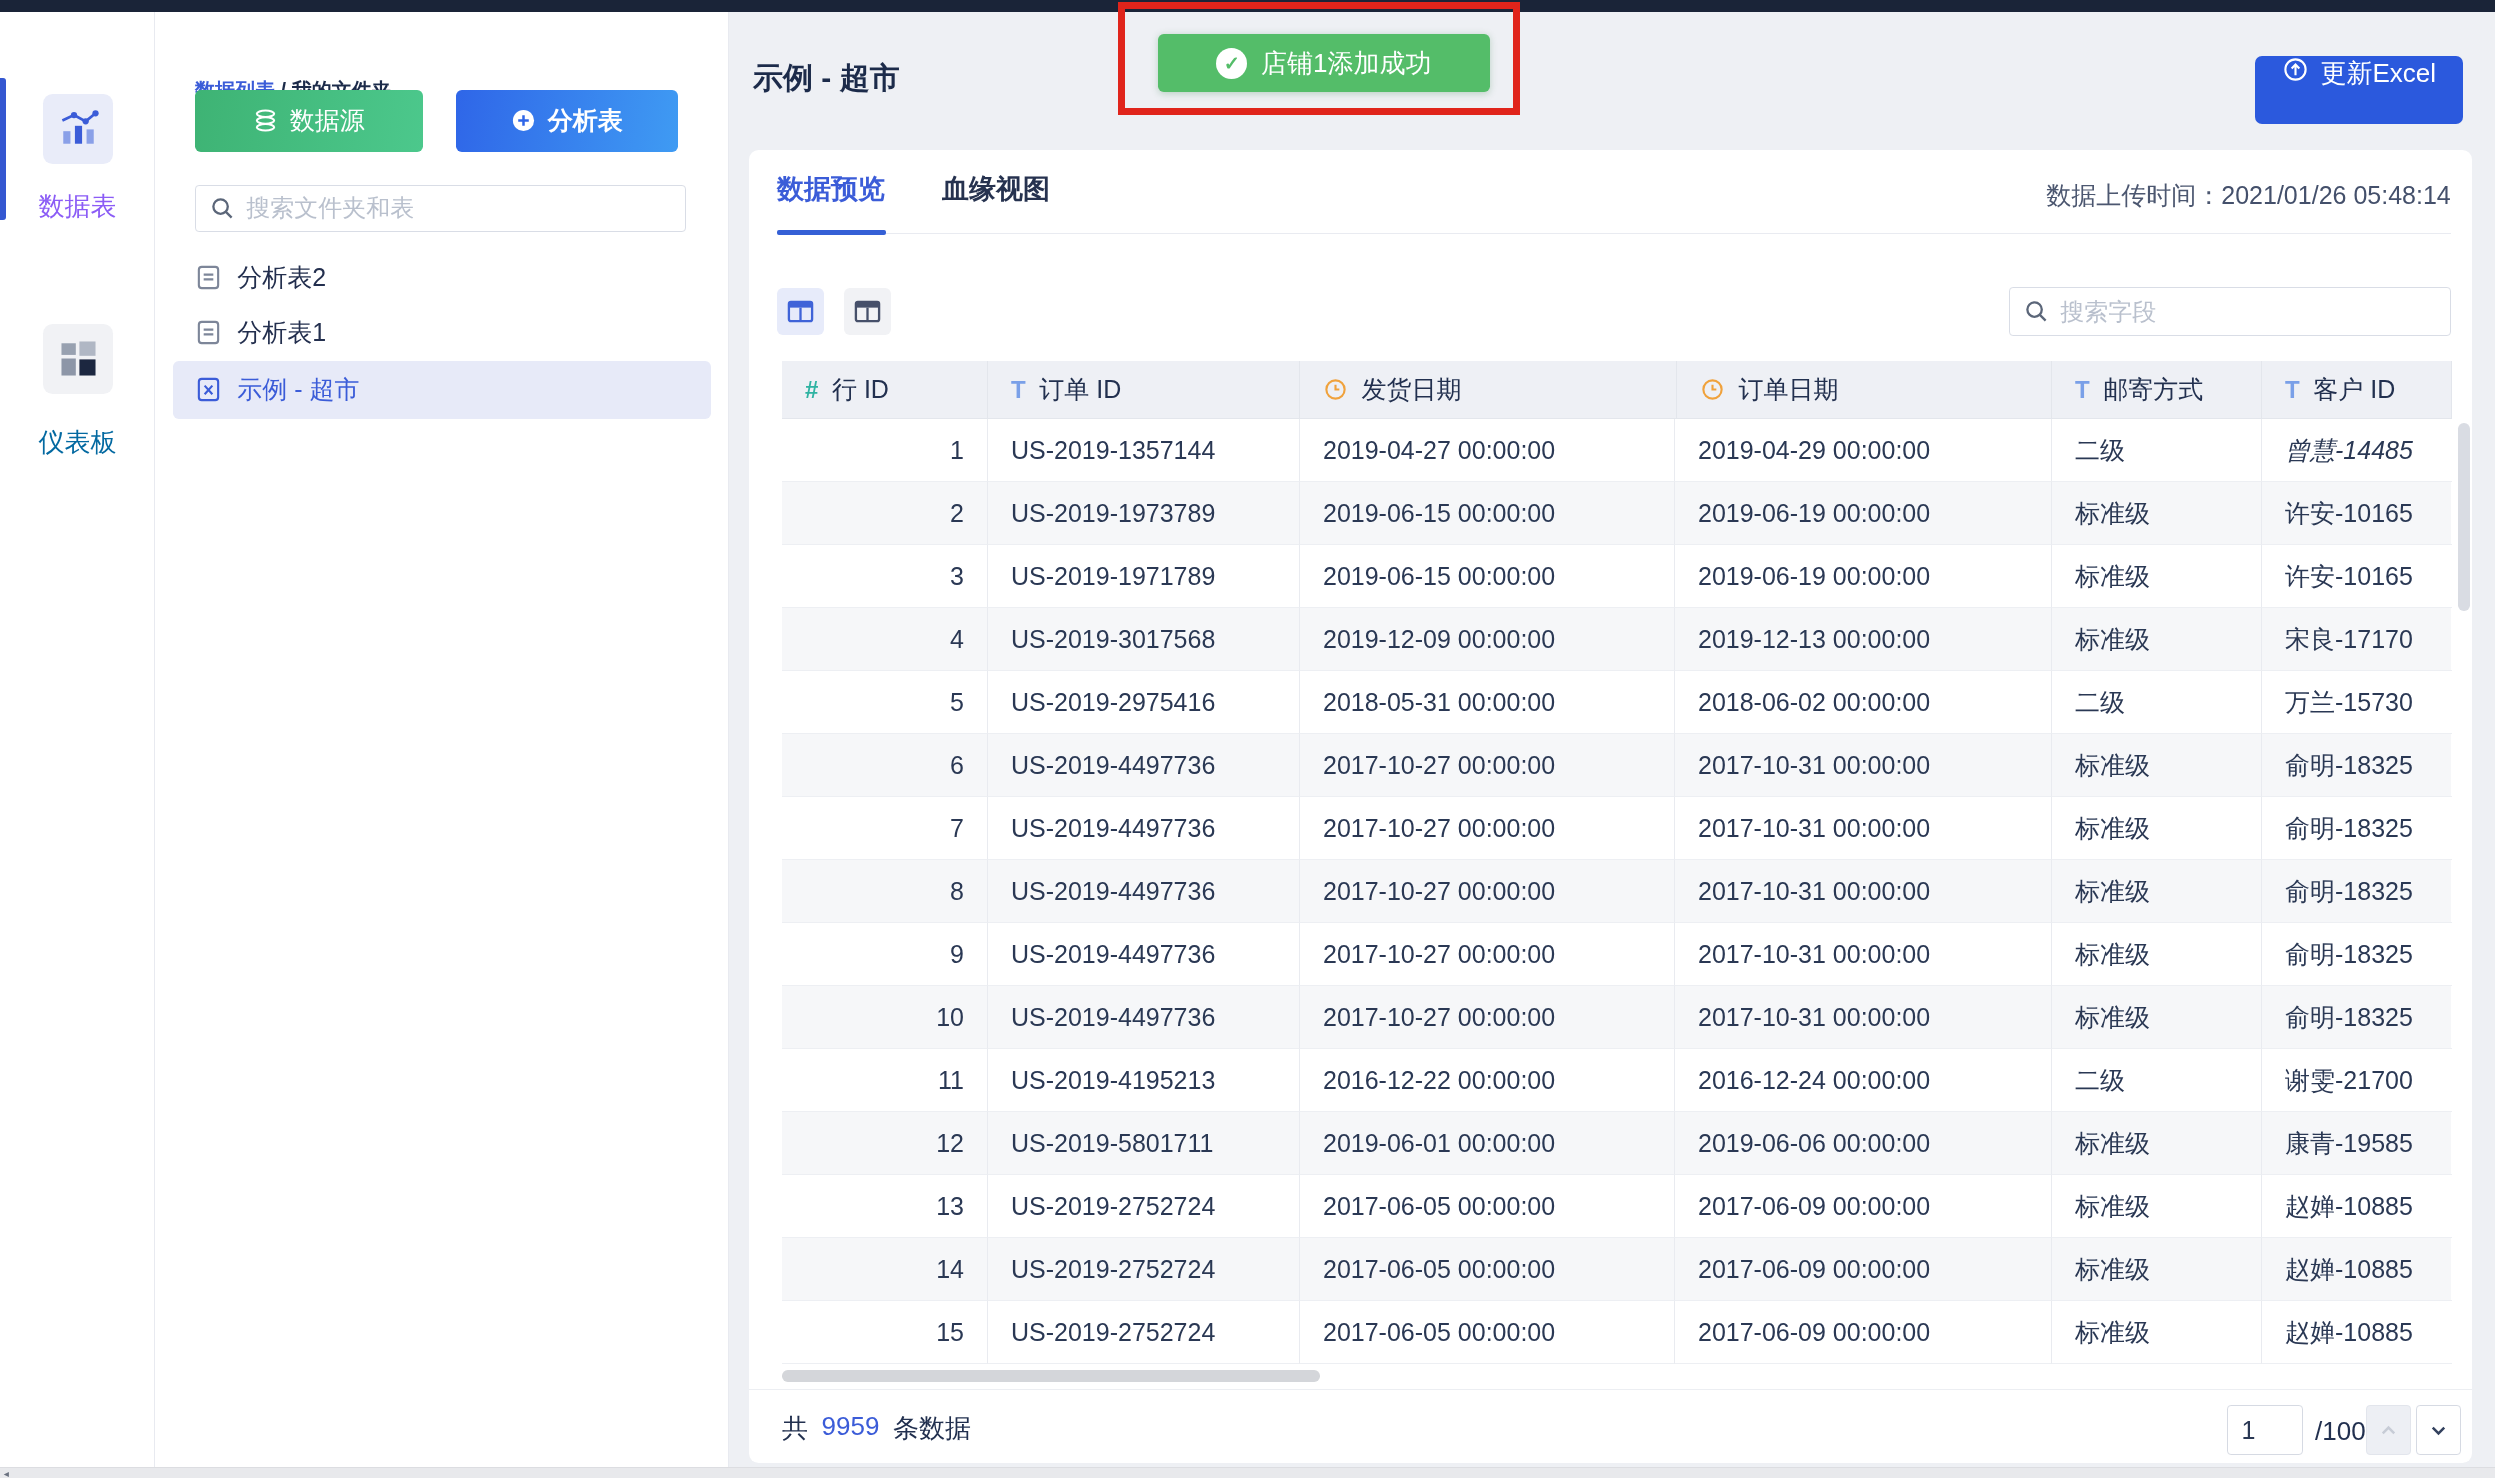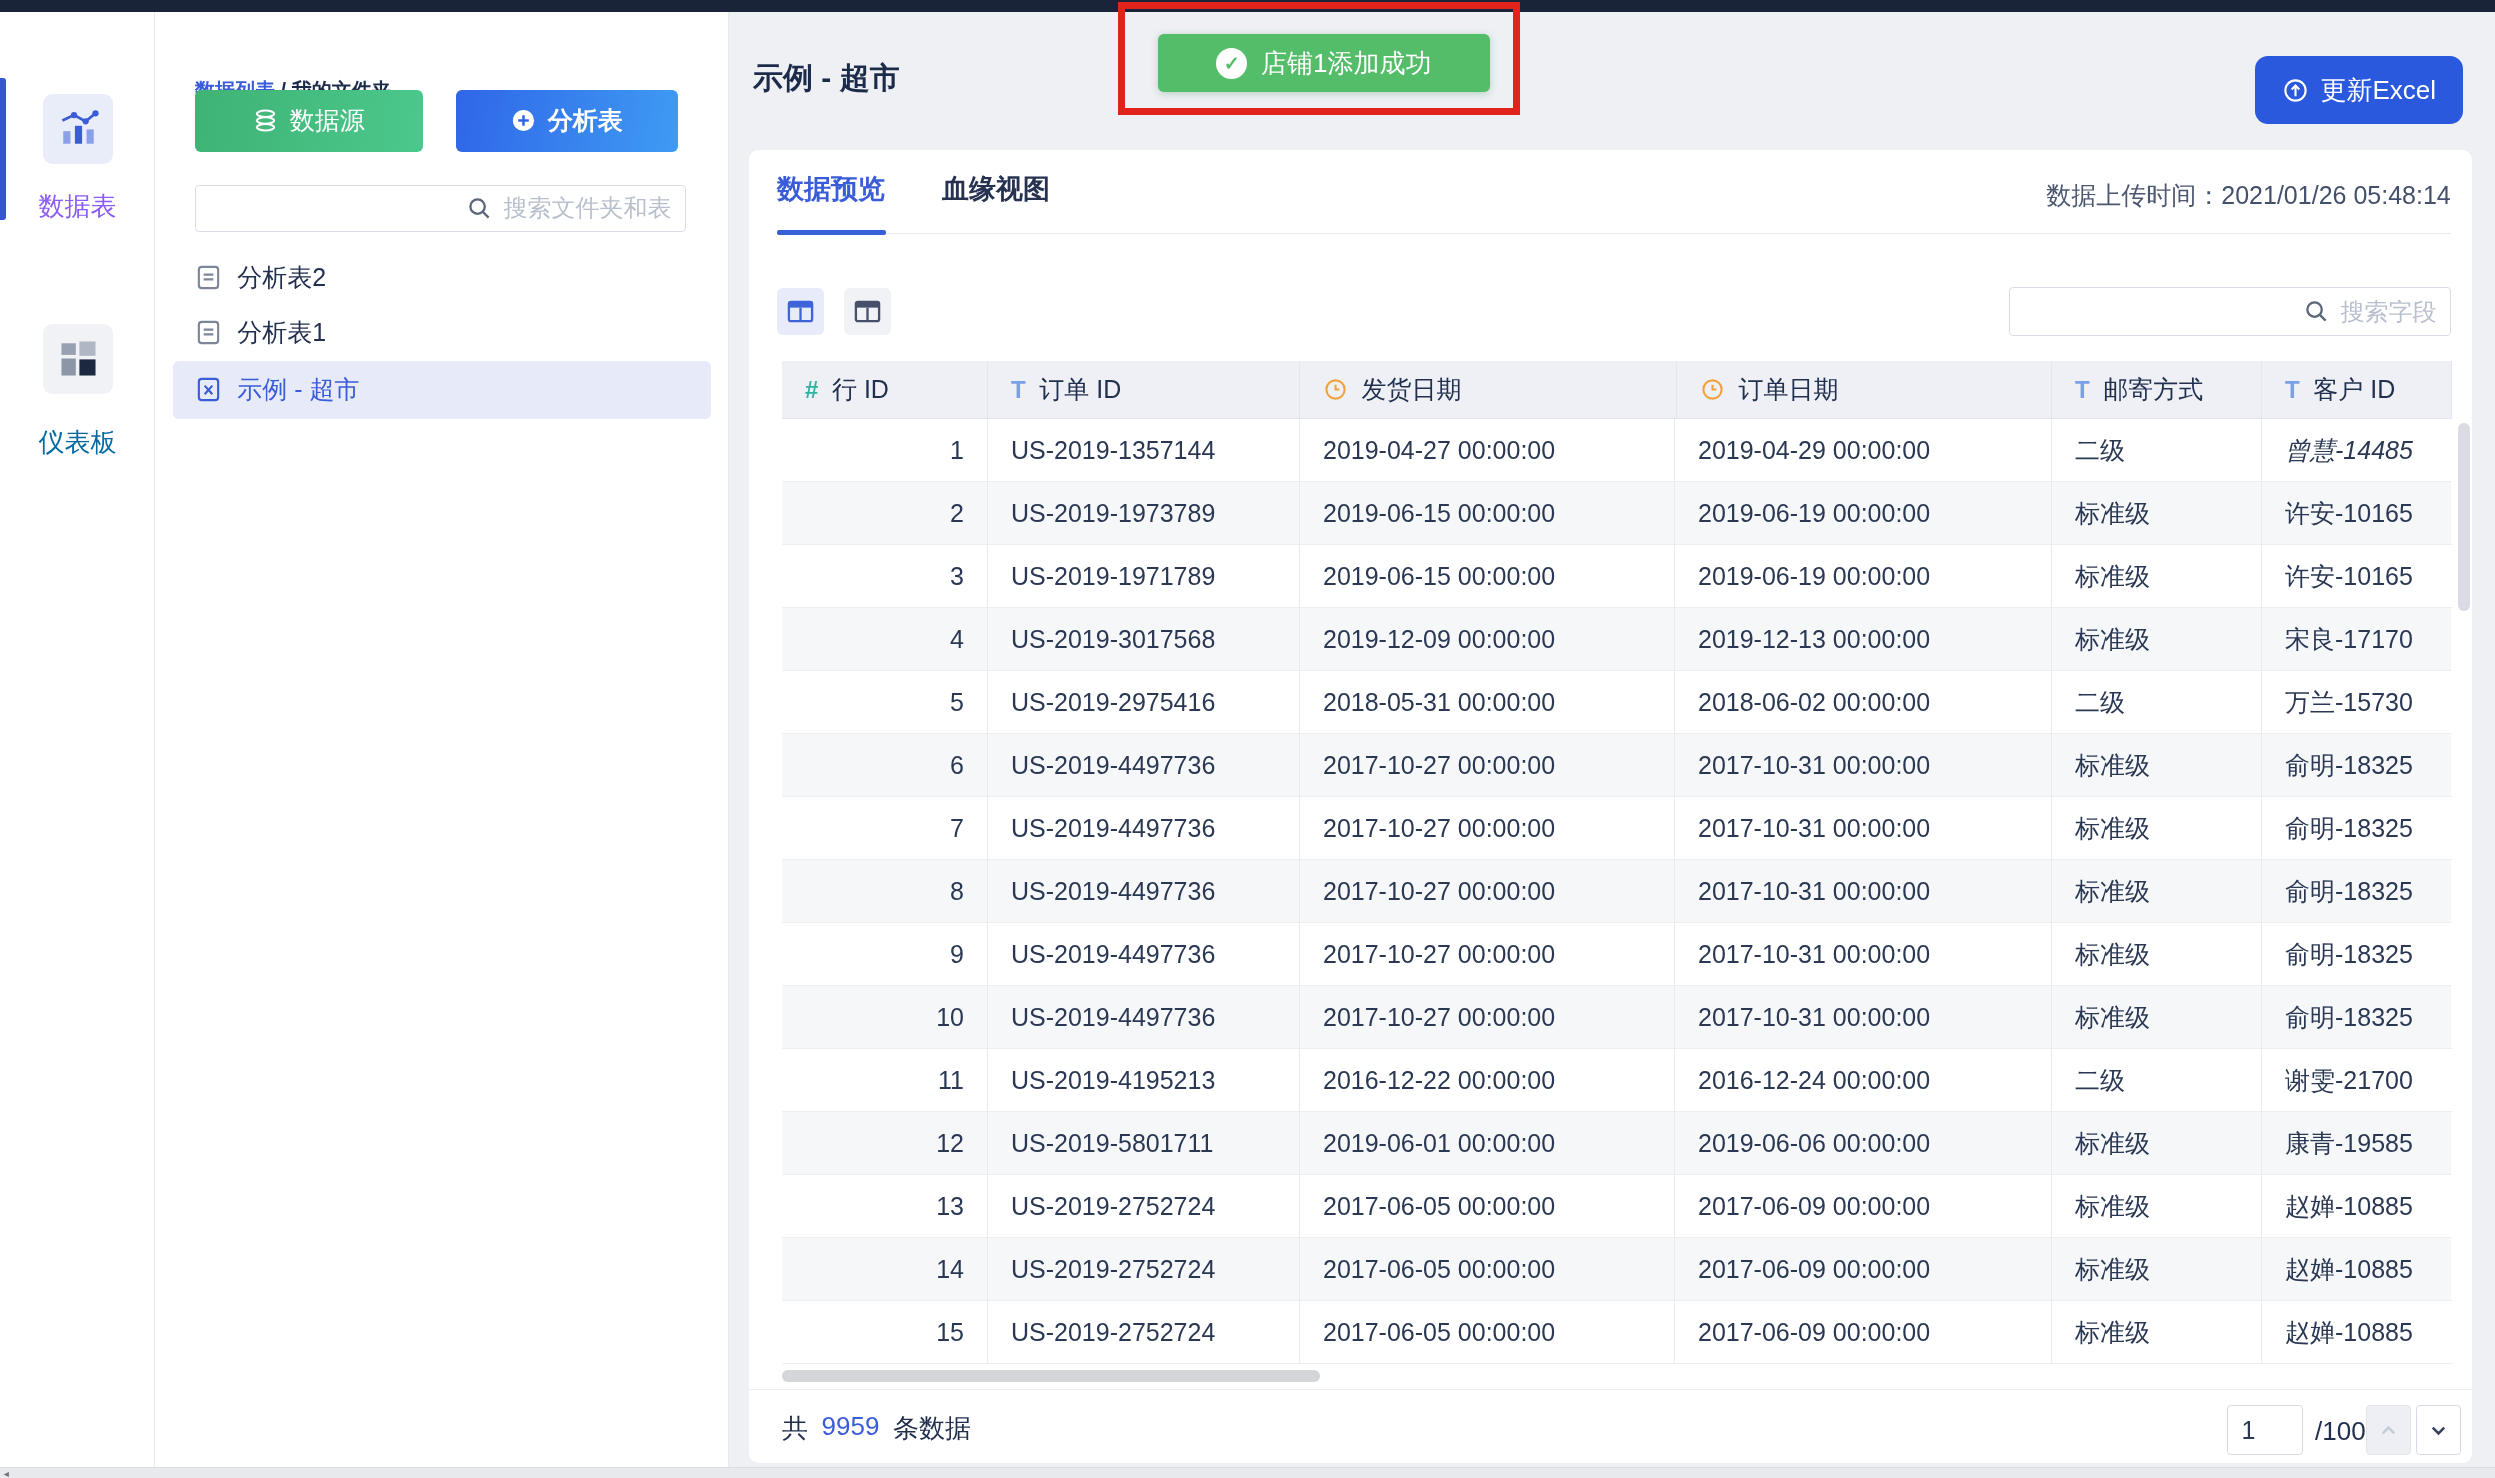--- a/index.html
+++ b/index.html
@@ -31,38 +31,38 @@
   
   .folder { left:155px; top:11.6px; width:574px; height:1456px; background:#ffffff; border-right:1px solid #e8eaf0; }
   .breadcrumb { position:absolute; left:40px; top:25px; font-size:20px; font-weight:bold; white-space:nowrap;margin-top:40px; }
   .breadcrumb .bc-link { color:#3b5cd8; }
   .breadcrumb .bc-rest { color:#1c2b4a; }
   .panel-btn { position:absolute; top:78px; height:62px; border:none; border-radius:5.8px; color:#ffffff; font-size:25px;
                display:flex; align-items:center; justify-content:center; gap:11.6px; cursor:pointer; font-family:inherit; }
   .btn-green { left:40px; width:228px; background:linear-gradient(100deg,#3eb374,#4cc88c); }
   .btn-blue  { left:301px; width:222px; background:linear-gradient(100deg,#2f66e8,#3f9bf3);font-weight:bold; }
   .search-box { position:absolute; display:flex; align-items:center; gap:11.6px; background:#fff;
-                border:1px solid #d9dde6; border-radius:3.9px; padding:0 13.6px;justify-content:flex-end; }
+                border:1px solid #d9dde6; border-radius:3.9px; padding:0 13.6px; }
   .folder-search { left:40px; top:173px; width:491px; height:47px; }
   .search-ph { color:#b9c0cd; font-size:24px; white-space:nowrap; overflow:hidden; }
   .folder-list { position:absolute; left:0; top:239px; width:574px; }
   .folder-item { position:relative; height:54px; margin:0 18.4px 1px 18.4px; display:flex; align-items:center; gap:15.5px;
                  padding-left:21.3px; border-radius:5.8px; font-size:25px; color:#232f4e; cursor:pointer; }
   .folder-item.selected { background:#e7eaf8; color:#3b5cd8; height:58px; }
 
   
   .main-title { left:753px; top:58px; font-size:30px; font-weight:bold; color:#1c2b4a; }
   .toast { left:1158px; top:34px; width:332px; height:58px; background:#54bd69; border-radius:5.8px;
            display:flex; align-items:center; justify-content:center; gap:13.6px; color:#ffffff; font-size:26px;
            box-shadow:0 1.9px 7.8px rgba(40,120,60,.25); }
   .toast-check { width:31px; height:31px; border-radius:50%; background:#ffffff; color:#54bd69;
                  display:flex; align-items:center; justify-content:center; font-size:19.4px; font-weight:bold; }
   .red-annotation { left:1118px; top:1.9px; width:402px; height:113px; border:7.8px solid #e0241b; z-index:50; pointer-events:none; }
-  .update-btn { left:2255px; top:56px; width:208px; height:68px; background:#2b59dd; border:none; border-radius:13px;
-                color:#ffffff; font-size:26px; display:flex; align-items:center; justify-content:center; gap:11.6px;
+  .update-btn { left:2255px; top:56px; width:208px; height:68px; background:#2b59dd; border:none; border-radius:7px;
+                color:#ffffff; font-size:26px; display:flex; justify-content:center; gap:11.6px;
                 cursor:pointer; font-family:inherit; }
 
   
   .card { left:749px; top:150px; width:1723px; height:1313px; background:#ffffff; border-radius:9.7px; }
   .tab { position:absolute; top:21.3px; font-size:27px; font-weight:600; cursor:pointer; }
   .tab.active { color:#3b5cd8; }
   .tab.idle { color:#26324f; }
   .tab-underline { position:absolute; left:28px; top:80px; width:109px; height:4.9px; background:#3560d6; border-radius:1.9px; }
   .tab-divider { position:absolute; left:28px; top:83px; width:1674px; height:1px; background:#e9ebf1; }
   .upload-time { position:absolute; right:21.3px; top:29px; font-size:25px; color:#4c5770; white-space:nowrap; }

